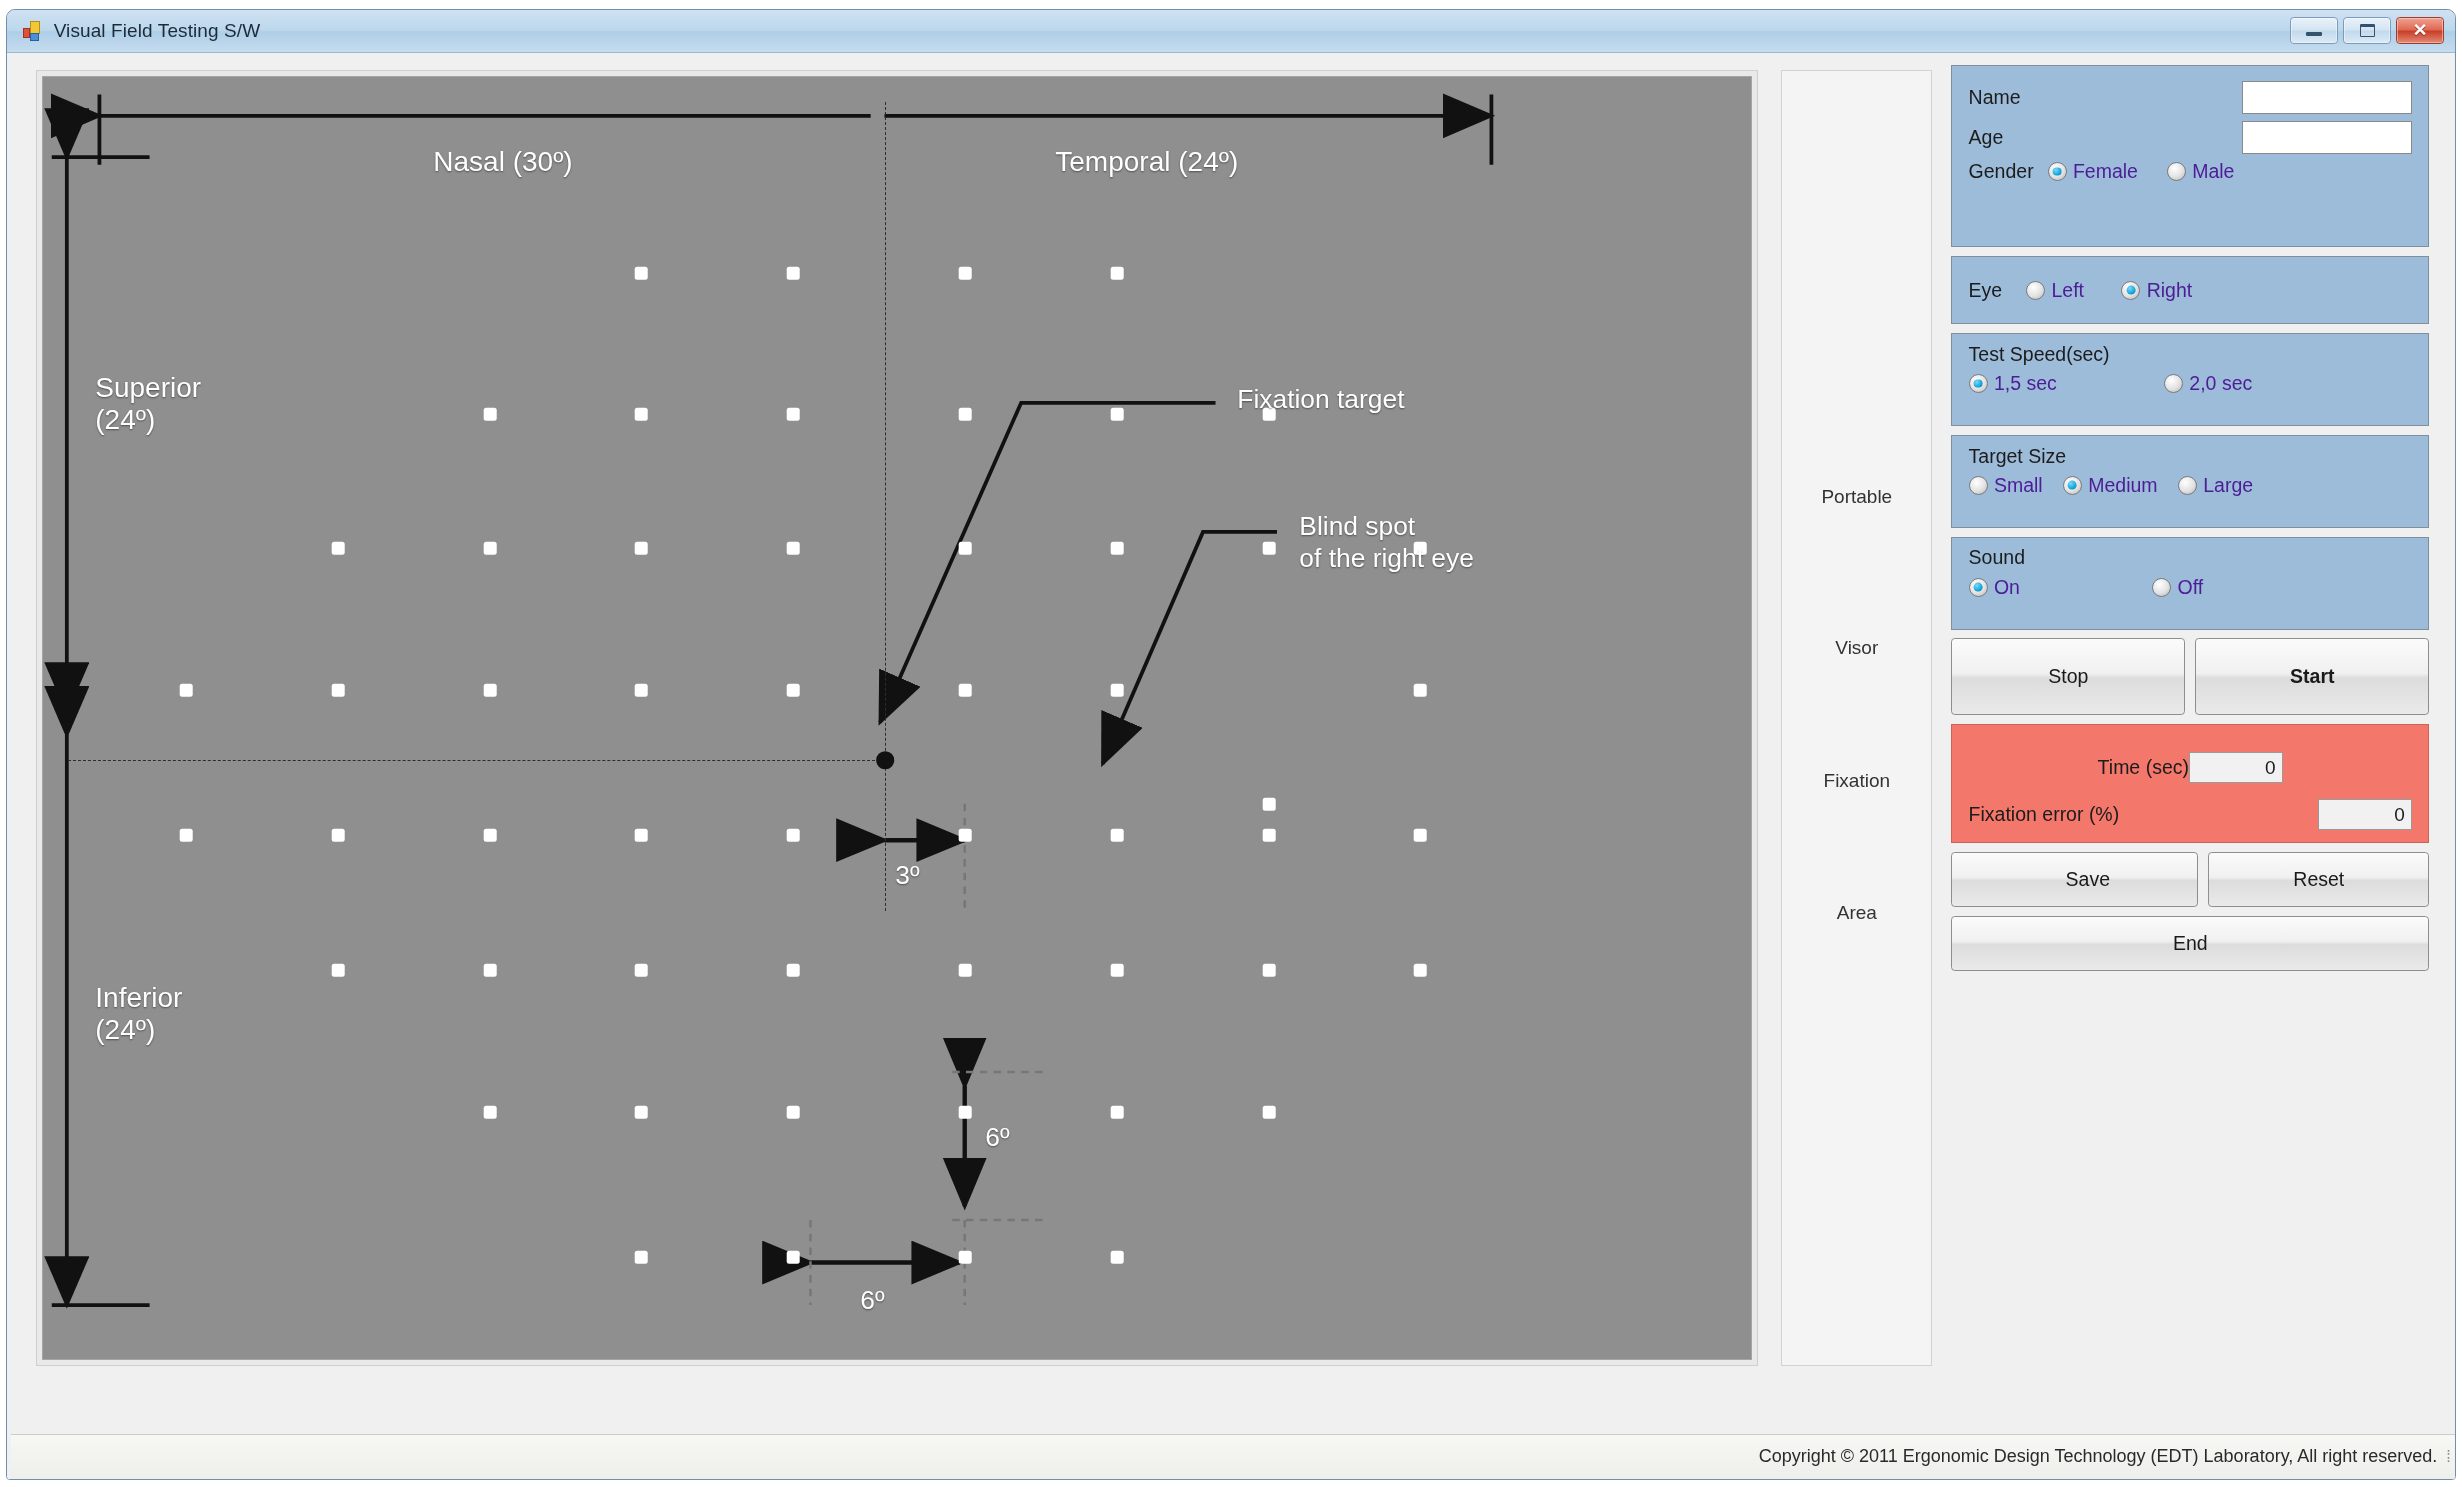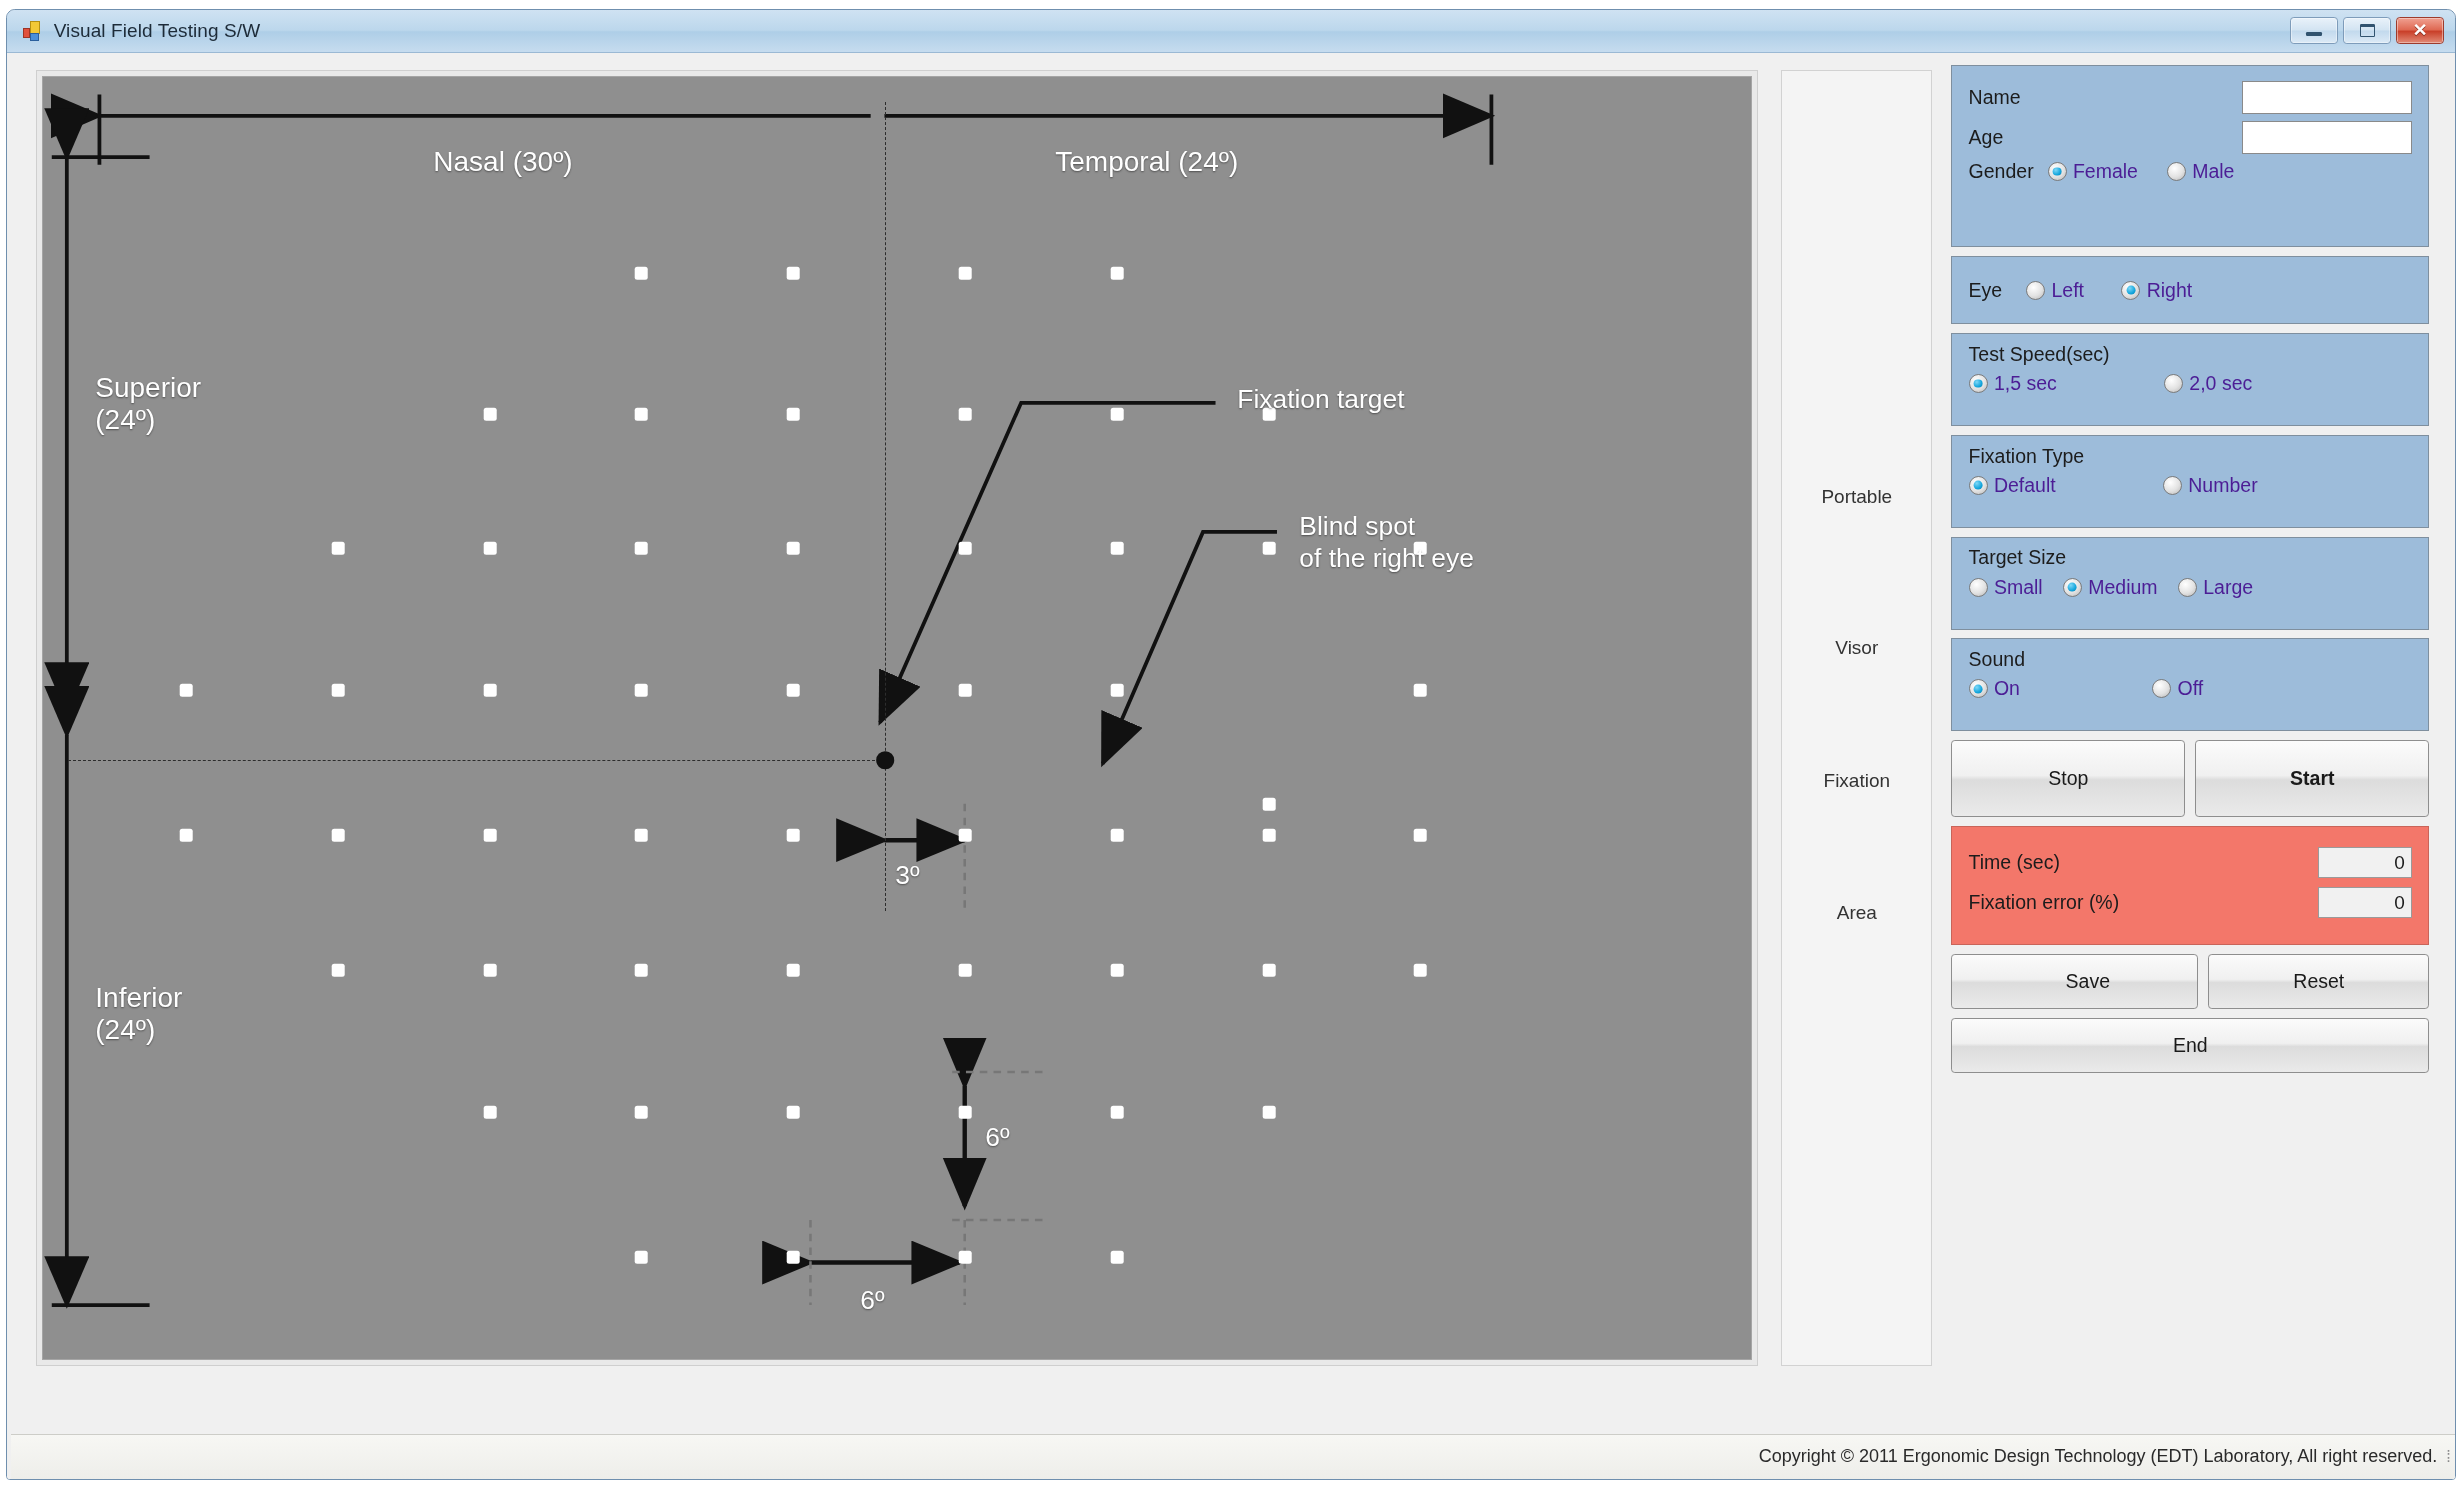--- a/index.html
+++ b/index.html
@@ -356,33 +356,20 @@
             <span class="rbox on"></span>
             <span class="ptext">1,5 sec</span>
           </span>
           <span class="radio" style="margin-left:101px;">
             <span class="rbox"></span>
             <span class="ptext">2,0 sec</span>
           </span>
         </div>
       </div>
 
-      <div class="panel" style="height:93px;">
-        <div class="plabel">Fixation Type</div>
-        <div class="prow">
-          <span class="radio">
-            <span class="rbox on"></span>
-            <span class="ptext">Default</span>
-          </span>
-          <span class="radio" style="margin-left:101px;">
-            <span class="rbox"></span>
-            <span class="ptext">Number</span>
-          </span>
-        </div>
-      </div>
 
       <div class="panel" style="height:93px;">
         <div class="plabel">Target Size</div>
         <div class="prow">
           <span class="radio">
             <span class="rbox"></span>
             <span class="ptext">Small</span>
           </span>
           <span class="radio" style="margin-left:14px;">
             <span class="rbox on"></span>
@@ -408,21 +395,21 @@
           </span>
         </div>
       </div>
 
       <div class="btnrow">
         <div class="btn" style="flex:1; height:77px;">Stop</div>
         <div class="btn bold" style="flex:1; height:77px;">Start</div>
       </div>
 
       <div class="panel red" style="height:119px; padding:11.3px 16.3px;">
-        <div class="prow" style="justify-content:space-between; margin:9px 0;">
+        <div class="prow" style="justify-content:center; margin:16px 0;">
           <span class="plabel">Time (sec)</span>
           <span class="val-box">0</span>
         </div>
         <div class="prow" style="justify-content:space-between; margin:6.3px 0;">
           <span class="plabel">Fixation error (%)</span>
           <span class="val-box">0</span>
         </div>
       </div>
 
       <div class="btnrow">

